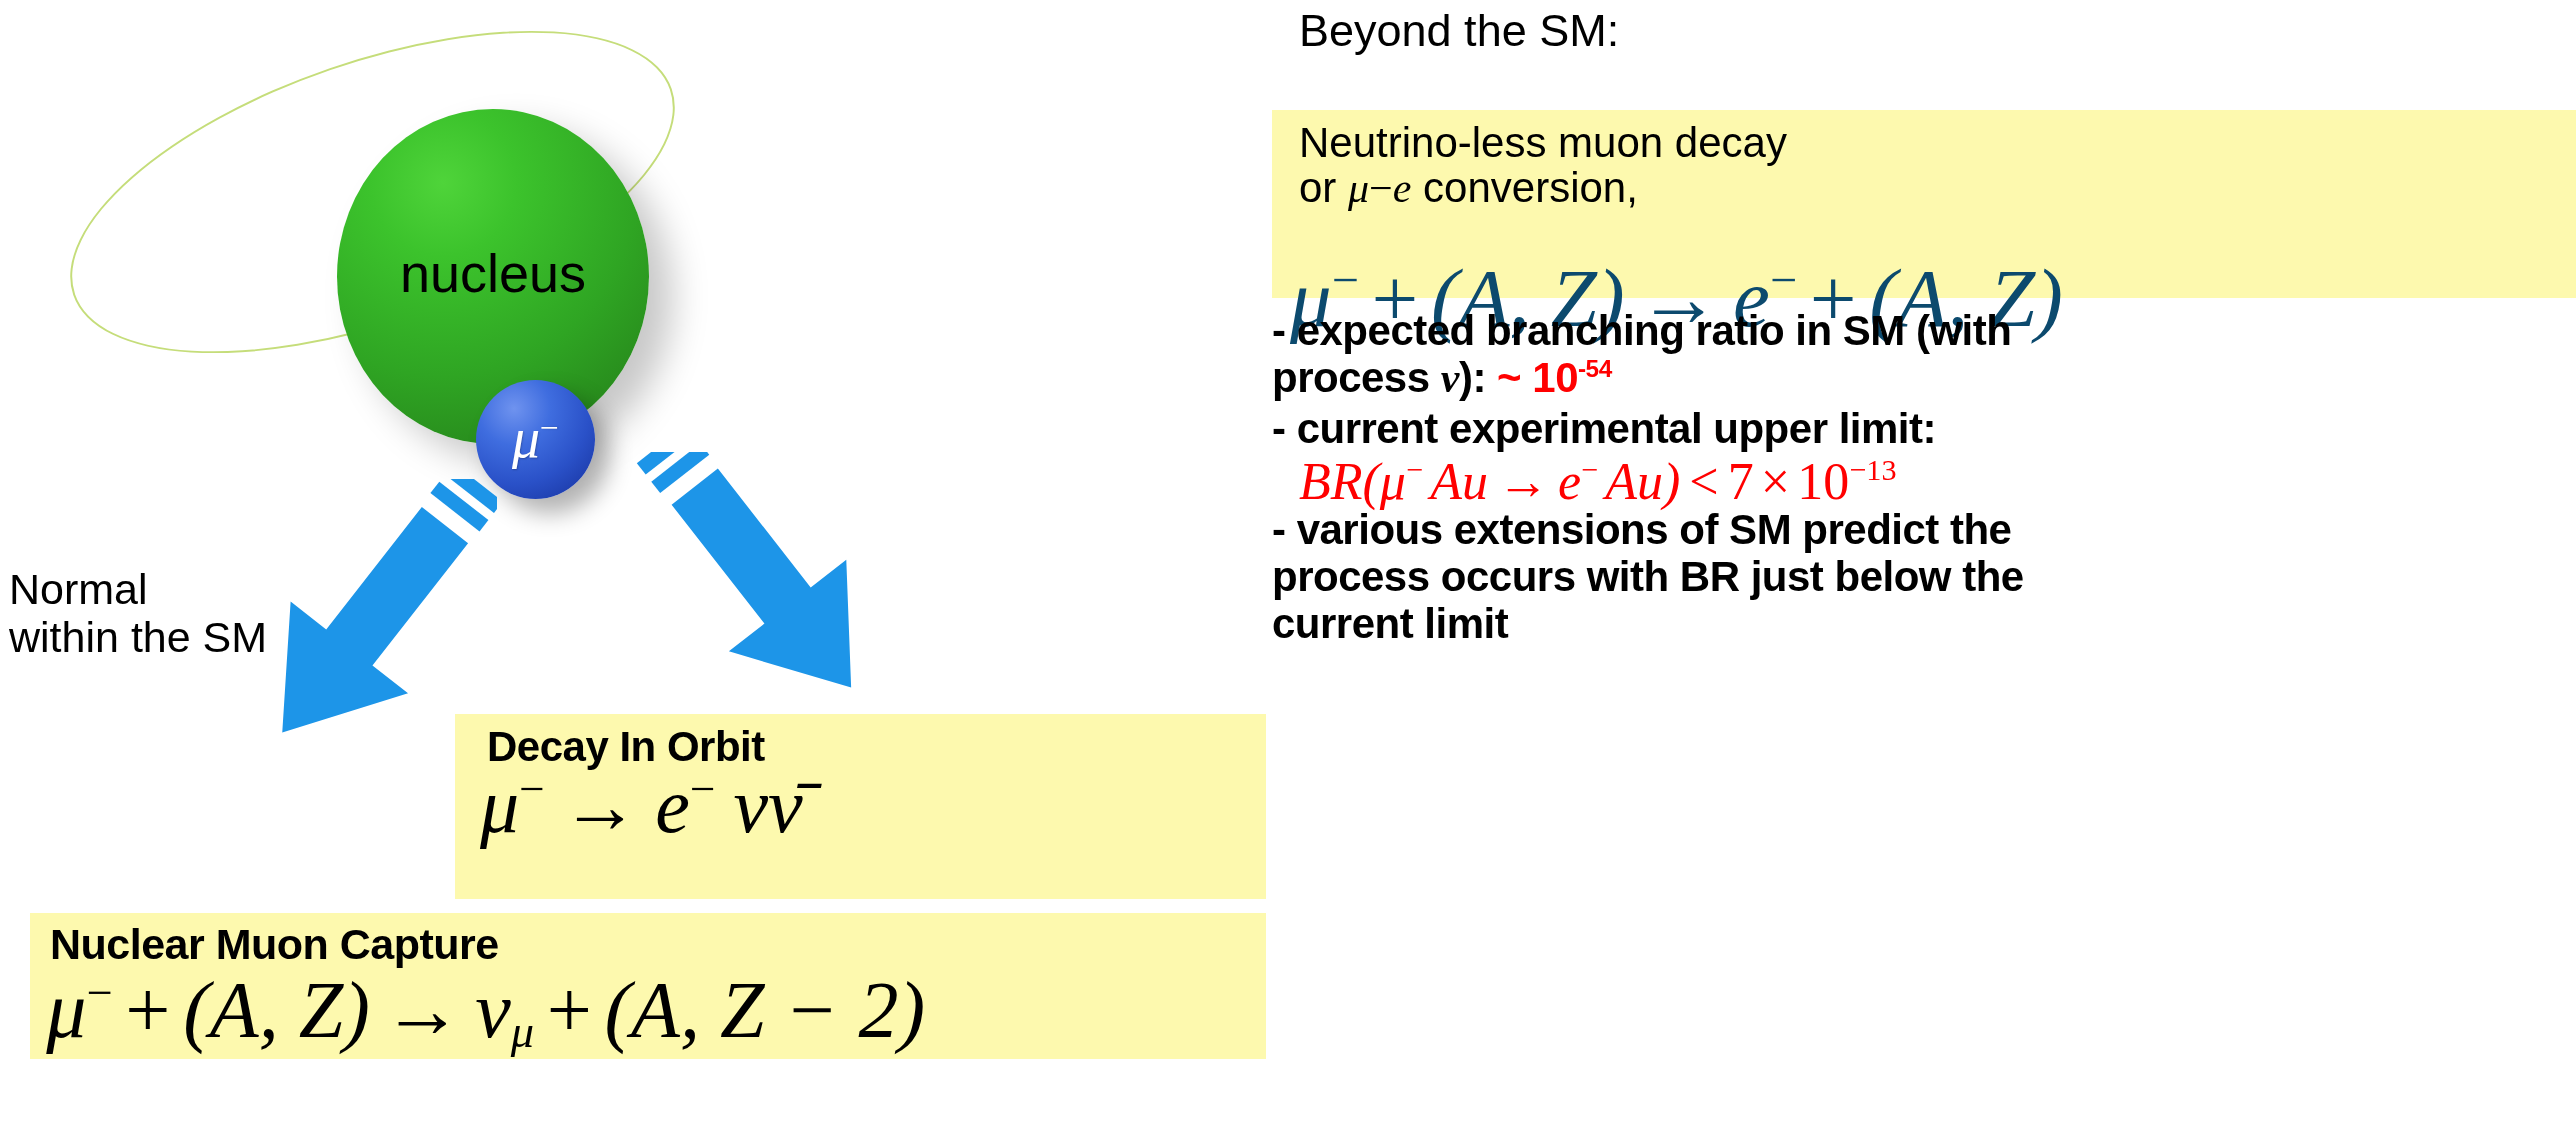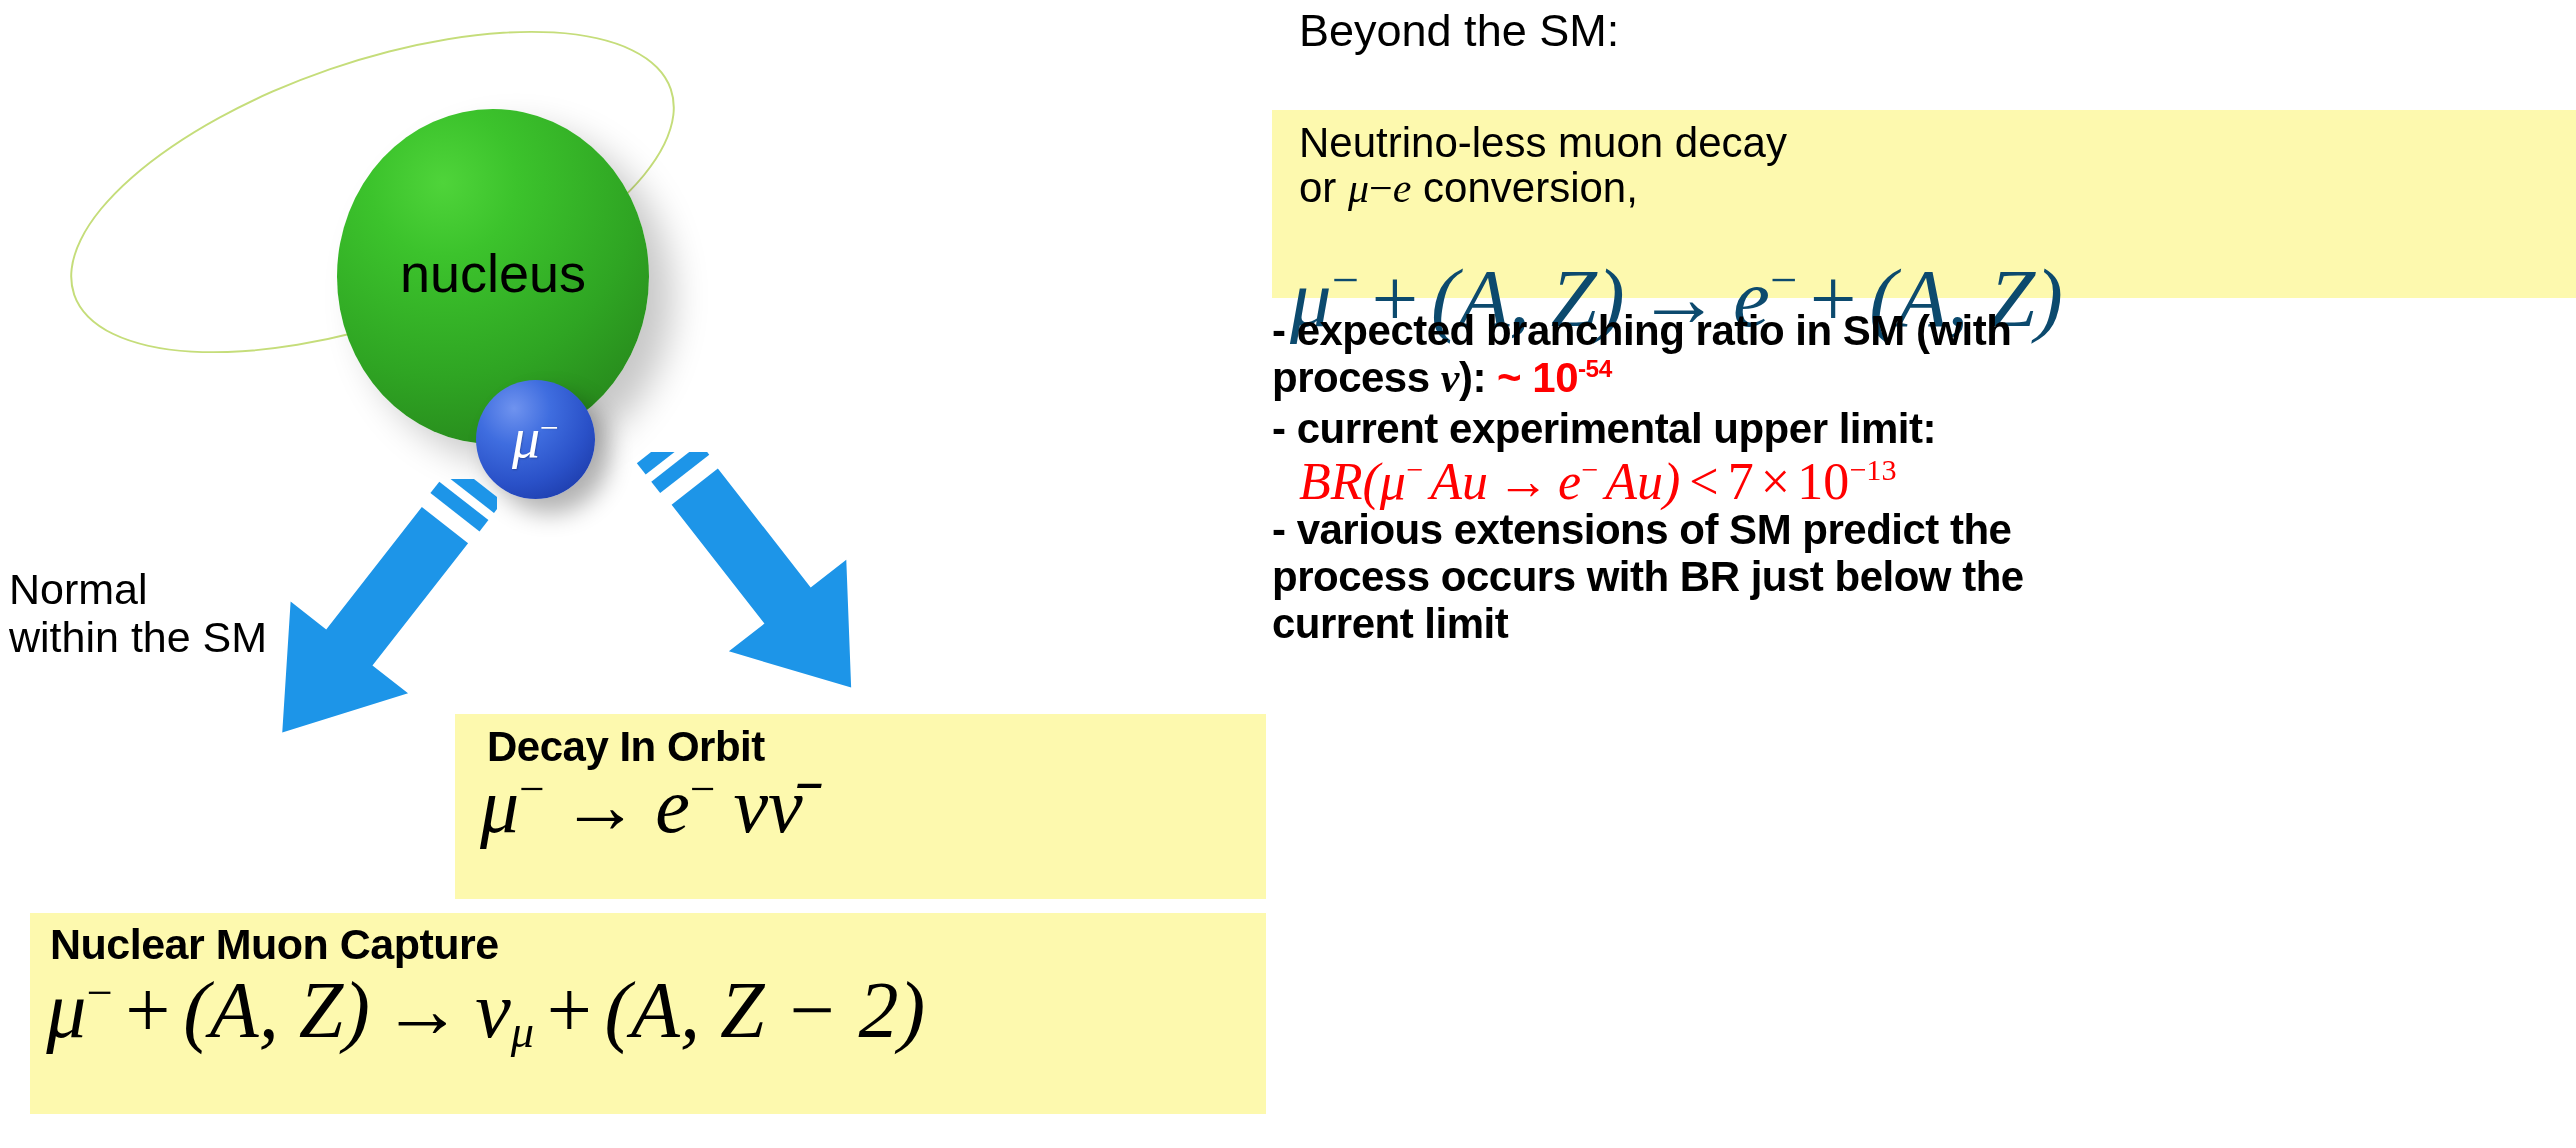--- a/index.html
+++ b/index.html
@@ -120,21 +120,21 @@
   #dio-eq {
     position: absolute;
     left: 25px; top: 47px;
     font-size: 78px;
     color: #000;
     white-space: nowrap;
   }
 
   #capture-box {
     left: 30px; top: 913px;
-    width: 1236px; height: 201px;
+    width: 1236px; height: 146px;
   }
   #capture-title {
     position: absolute;
     left: 20px; top: 7.2px;
     font-size: 43px;
   }
   #capture-eq {
     position: absolute;
     left: 16.3px; top: 52px;
     font-size: 80px;

